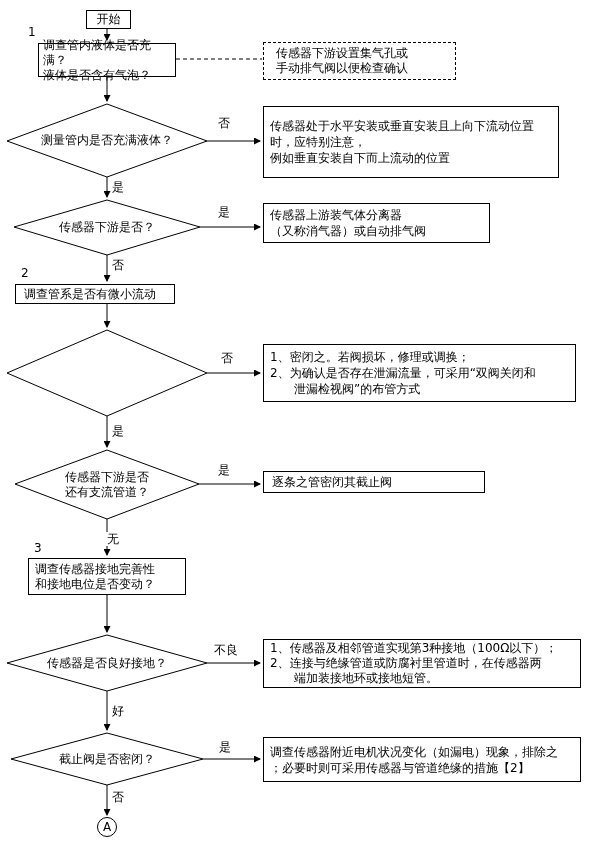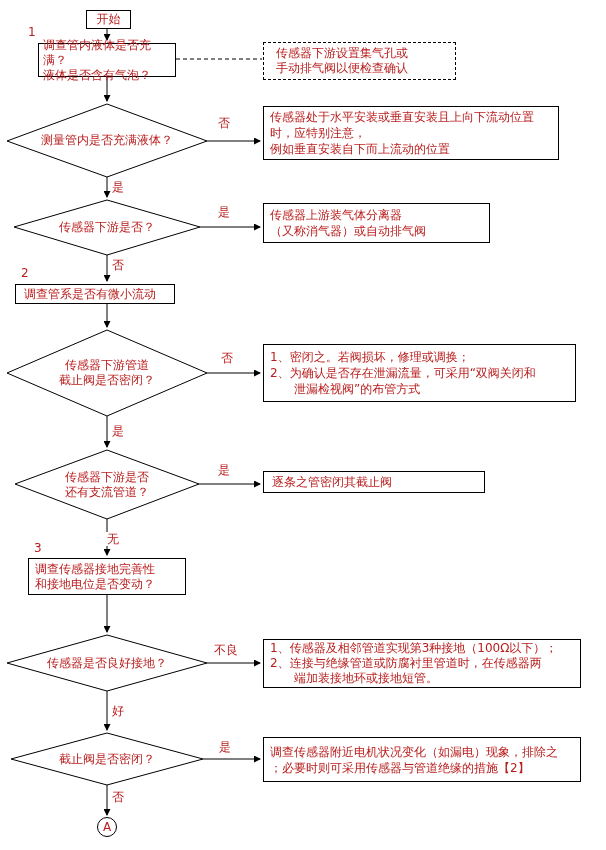--- a/index.html
+++ b/index.html
@@ -1,19 +1,19 @@
 <!DOCTYPE html>
 <html><head>
 <meta charset="utf-8">
 <style>
   html,body{margin:0;padding:0;background:#ffffff;}
   .canvas{
     position:relative;width:606px;height:850px;background:#ffffff;
     font-family:"DejaVu Sans","Liberation Sans",sans-serif;
-    color:#b91c1c;font-size:12px;overflow:hidden;
+    color:#000000;font-size:12px;overflow:hidden;
   }
   .layer{position:absolute;left:0;top:0;}
   .node{
     position:absolute;border:1px solid #000;background:#fff;
     white-space:pre-line;line-height:15px;display:flex;align-items:center;
     box-sizing:border-box;
   }
   .node.center{justify-content:center;text-align:center;}
   .node.left{justify-content:flex-start;text-align:left;}
   .dashed{border-style:dashed;}
@@ -74,35 +74,33 @@
   <span class="seclabel" style="left:21px;top:266px">2</span>
   <span class="seclabel" style="left:34px;top:541px">3</span>
 
   <div class="node left dashed" style="left:263px;top:42px;width:193px;height:38px;padding:2px 12px">传感器下游设置集气孔或
 手动排气阀以便检查确认</div>
   <div class="node left" style="left:38px;top:43px;width:138px;height:34px;padding:2px 4px">调查管内液体是否充满？
 液体是否含有气泡？</div>
 
   <div class="dtext" style="left:7px;top:104px;width:200px;height:73px">测量管内是否充满液体？</div>
   <span class="elabel" style="left:217px;top:116px">否</span>
-  <div class="node left" style="left:263px;top:106px;width:296px;height:54px;padding:0 6px;line-height:16px">传感器处于水平安装或垂直安装且上向下流动位置
+  <div class="node left" style="left:263px;top:106px;width:296px;height:72px;padding:0 6px;line-height:16px">传感器处于水平安装或垂直安装且上向下流动位置
 时，应特别注意，
 例如垂直安装自下而上流动的位置</div>
   <span class="elabel" style="left:111px;top:180px">是</span>
 
   <div class="dtext" style="left:14px;top:200px;width:186px;height:55px">传感器下游是否？</div>
   <span class="elabel" style="left:217px;top:205px">是</span>
   <div class="node left" style="left:263px;top:203px;width:227px;height:40px;padding:2px 6px;line-height:16px">传感器上游装气体分离器
 （又称消气器）或自动排气阀</div>
   <span class="elabel" style="left:111px;top:258px">否</span>
 
   <div class="node left" style="left:15px;top:284px;width:160px;height:20px;padding:0 8px">调查管系是否有微小流动</div>
 
-  <div class="dtext" style="left:7px;top:330px;width:200px;height:86px">传感器下游管道
-截止阀是否密闭？</div>
   <span class="elabel" style="left:220px;top:351px">否</span>
   <div class="node left" style="left:263px;top:344px;width:313px;height:58px;padding:2px 6px;line-height:16px">1、密闭之。若阀损坏，修理或调换；
 2、为确认是否存在泄漏流量，可采用“双阀关闭和
 　　泄漏检视阀”的布管方式</div>
   <span class="elabel" style="left:111px;top:424px">是</span>
 
   <div class="dtext" style="left:15px;top:450px;width:184px;height:69px">传感器下游是否
 还有支流管道？</div>
   <span class="elabel" style="left:217px;top:463px">是</span>
   <div class="node left" style="left:263px;top:471px;width:222px;height:22px;padding:0 8px">逐条之管密闭其截止阀</div>

